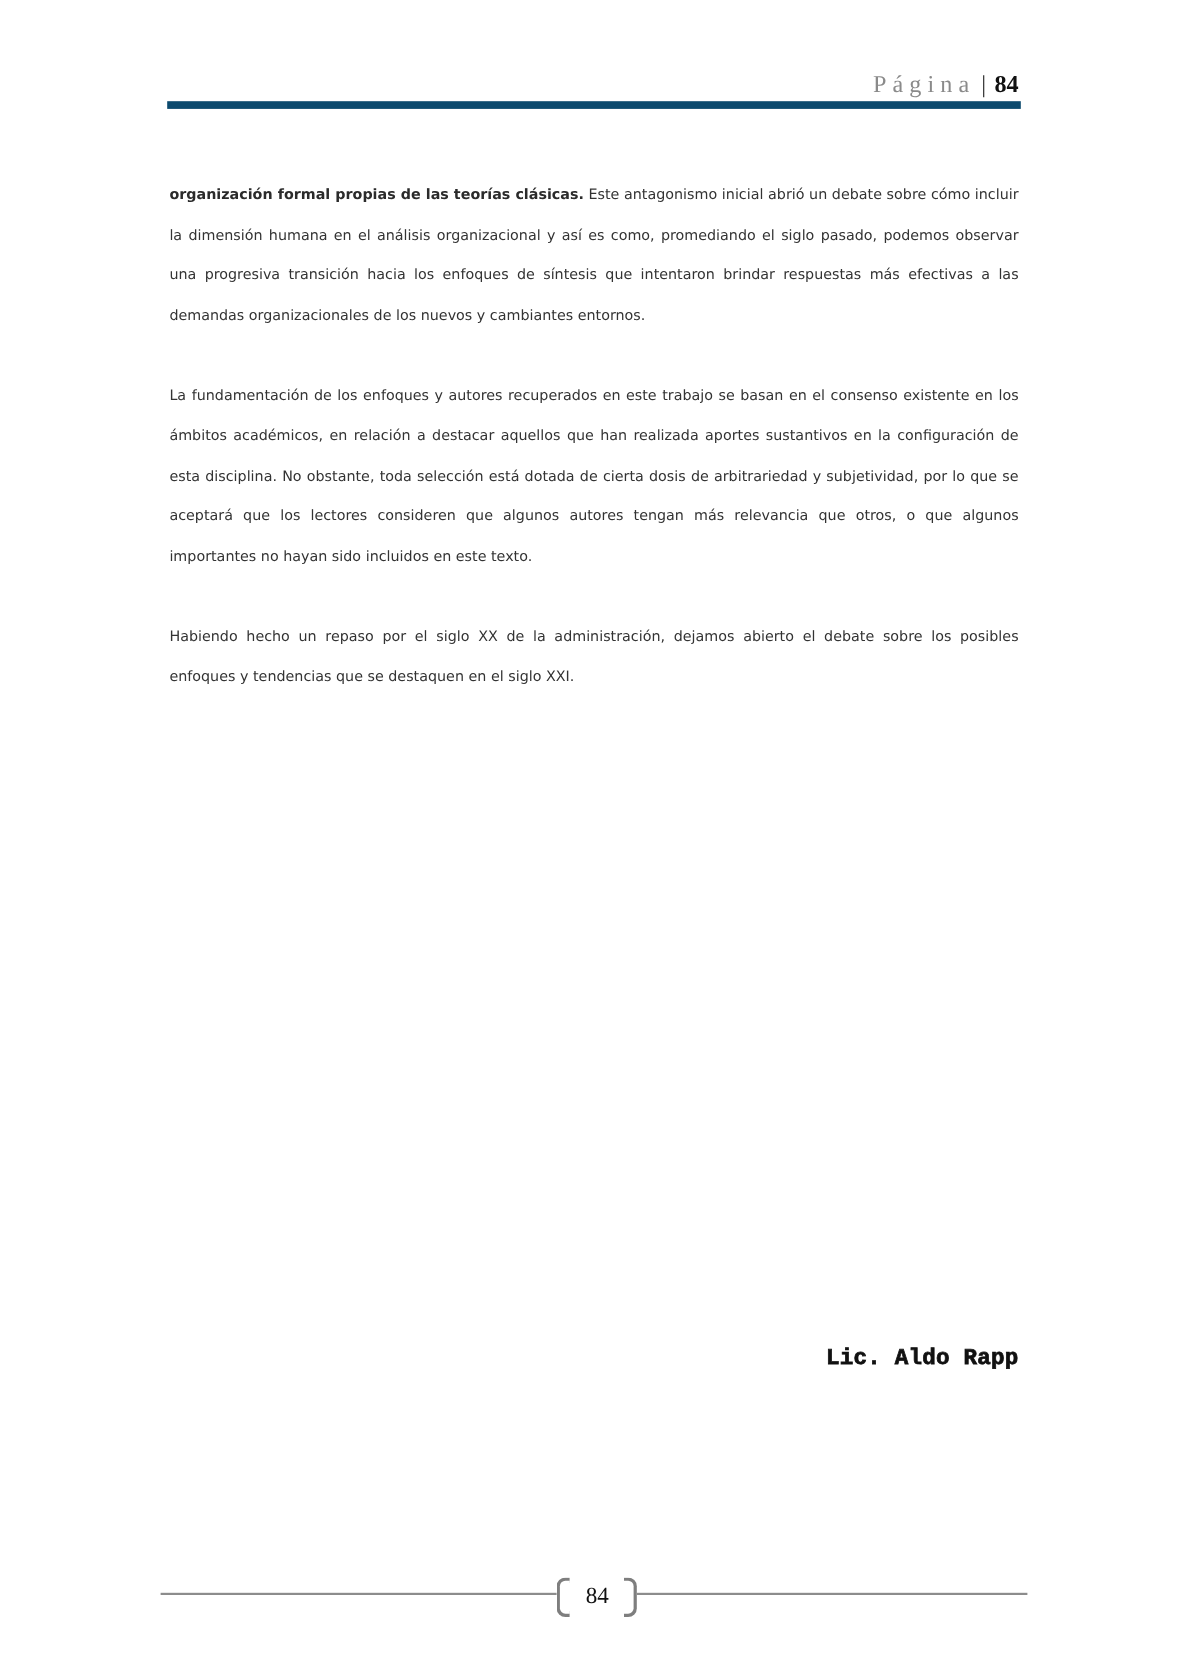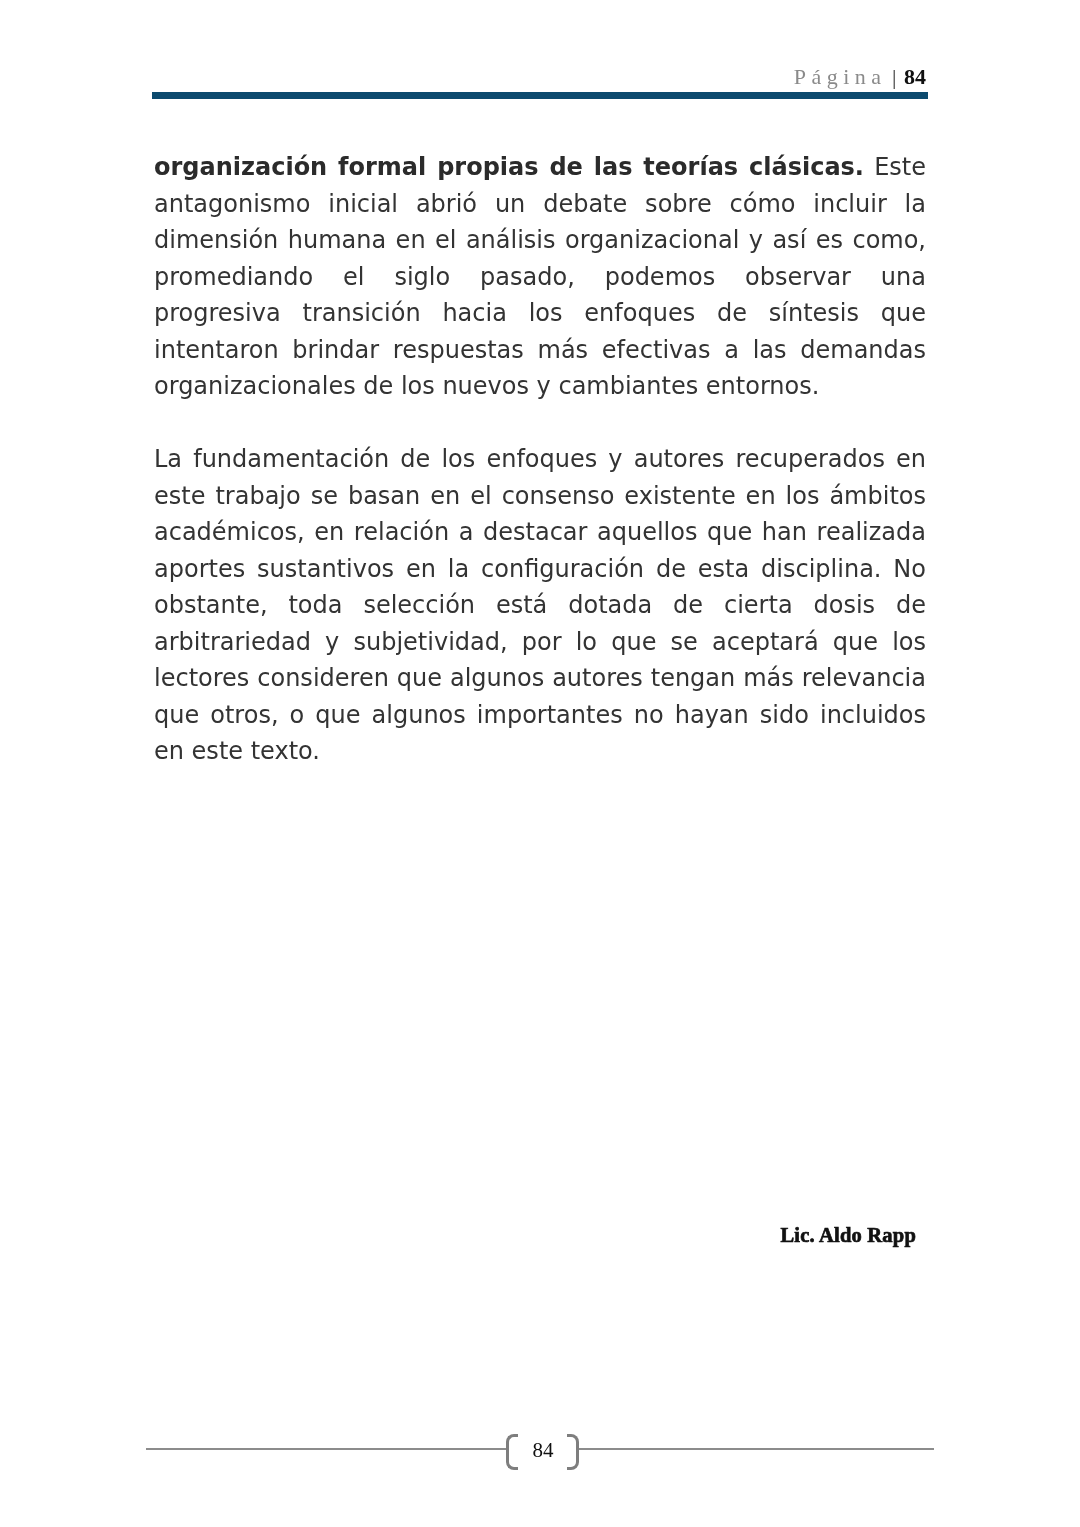--- a/index.html
+++ b/index.html
@@ -39,43 +39,43 @@
       margin: 0 2px 0 0;
       font-weight: normal;
     }
     .header-num {
       color: #111;
       font-weight: bold;
     }
     .content {
       position: absolute;
       left: 154px;
-      top: 149px;
+      top: 160px;
       width: 772px;
       font-family: "DejaVu Sans", sans-serif;
-      font-size: 24px;
+      font-size: 13px;
       line-height: 36.5px;
       color: #333333;
       text-align: justify;
     }
     .content p {
       margin: 0 0 36.5px 0;
     }
     .content p.last-line-left {
       text-align-last: left;
     }
     .bold {
       font-weight: bold;
       color: #2b2b2b;
     }
     .signature {
       position: absolute;
-      right: 164px;
+      right: 154px;
       top: 1224px;
-      font-family: Liberation Serif, serif;
+      font-family: Liberation Mono, monospace;
       font-weight: bold;
       font-size: 20.5px;
       color: #111111;
       letter-spacing: 0.2px;
       -webkit-text-stroke: 0.7px #111;
     }
     .page-footer {
       position: absolute;
       left: 146px;
       top: 1428px;
@@ -138,20 +138,23 @@
   </div>
 </div>
 
 <div class="content">
   <p class="last-line-left">
     <span class="bold">organización formal propias de las teorías clásicas.</span><span> Este antagonismo inicial abrió un debate sobre cómo incluir la dimensión humana en el análisis organizacional y así es como, promediando el siglo pasado, podemos observar una progresiva transición hacia los enfoques de síntesis que intentaron brindar respuestas más efectivas a las demandas organizacionales de los nuevos y cambiantes entornos.</span>
   </p>
   <p class="last-line-left">
     <span>La fundamentación de los enfoques y autores recuperados en este trabajo se basan en el consenso existente en los ámbitos académicos, en relación a destacar aquellos que han realizada aportes sustantivos en la configuración de esta disciplina. No obstante, toda selección está dotada de cierta dosis de arbitrariedad y subjetividad, por lo que se aceptará que los lectores consideren que algunos autores tengan más relevancia que otros, o que algunos importantes no hayan sido incluidos en este texto.</span>
   </p>
+  <p class="last-line-left">
+    <span>Habiendo hecho un repaso por el siglo XX de la administración, dejamos abierto el debate sobre los posibles enfoques y tendencias que se destaquen en el siglo XXI.</span>
+  </p>
 </div>
 
 <div class="signature">Lic. Aldo Rapp</div>
 
 <div class="page-footer">
   <div class="footer-line-left"></div>
   <div class="footer-bracket left"></div>
   <div class="footer-num">84</div>
   <div class="footer-bracket right"></div>
   <div class="footer-line-right"></div>

